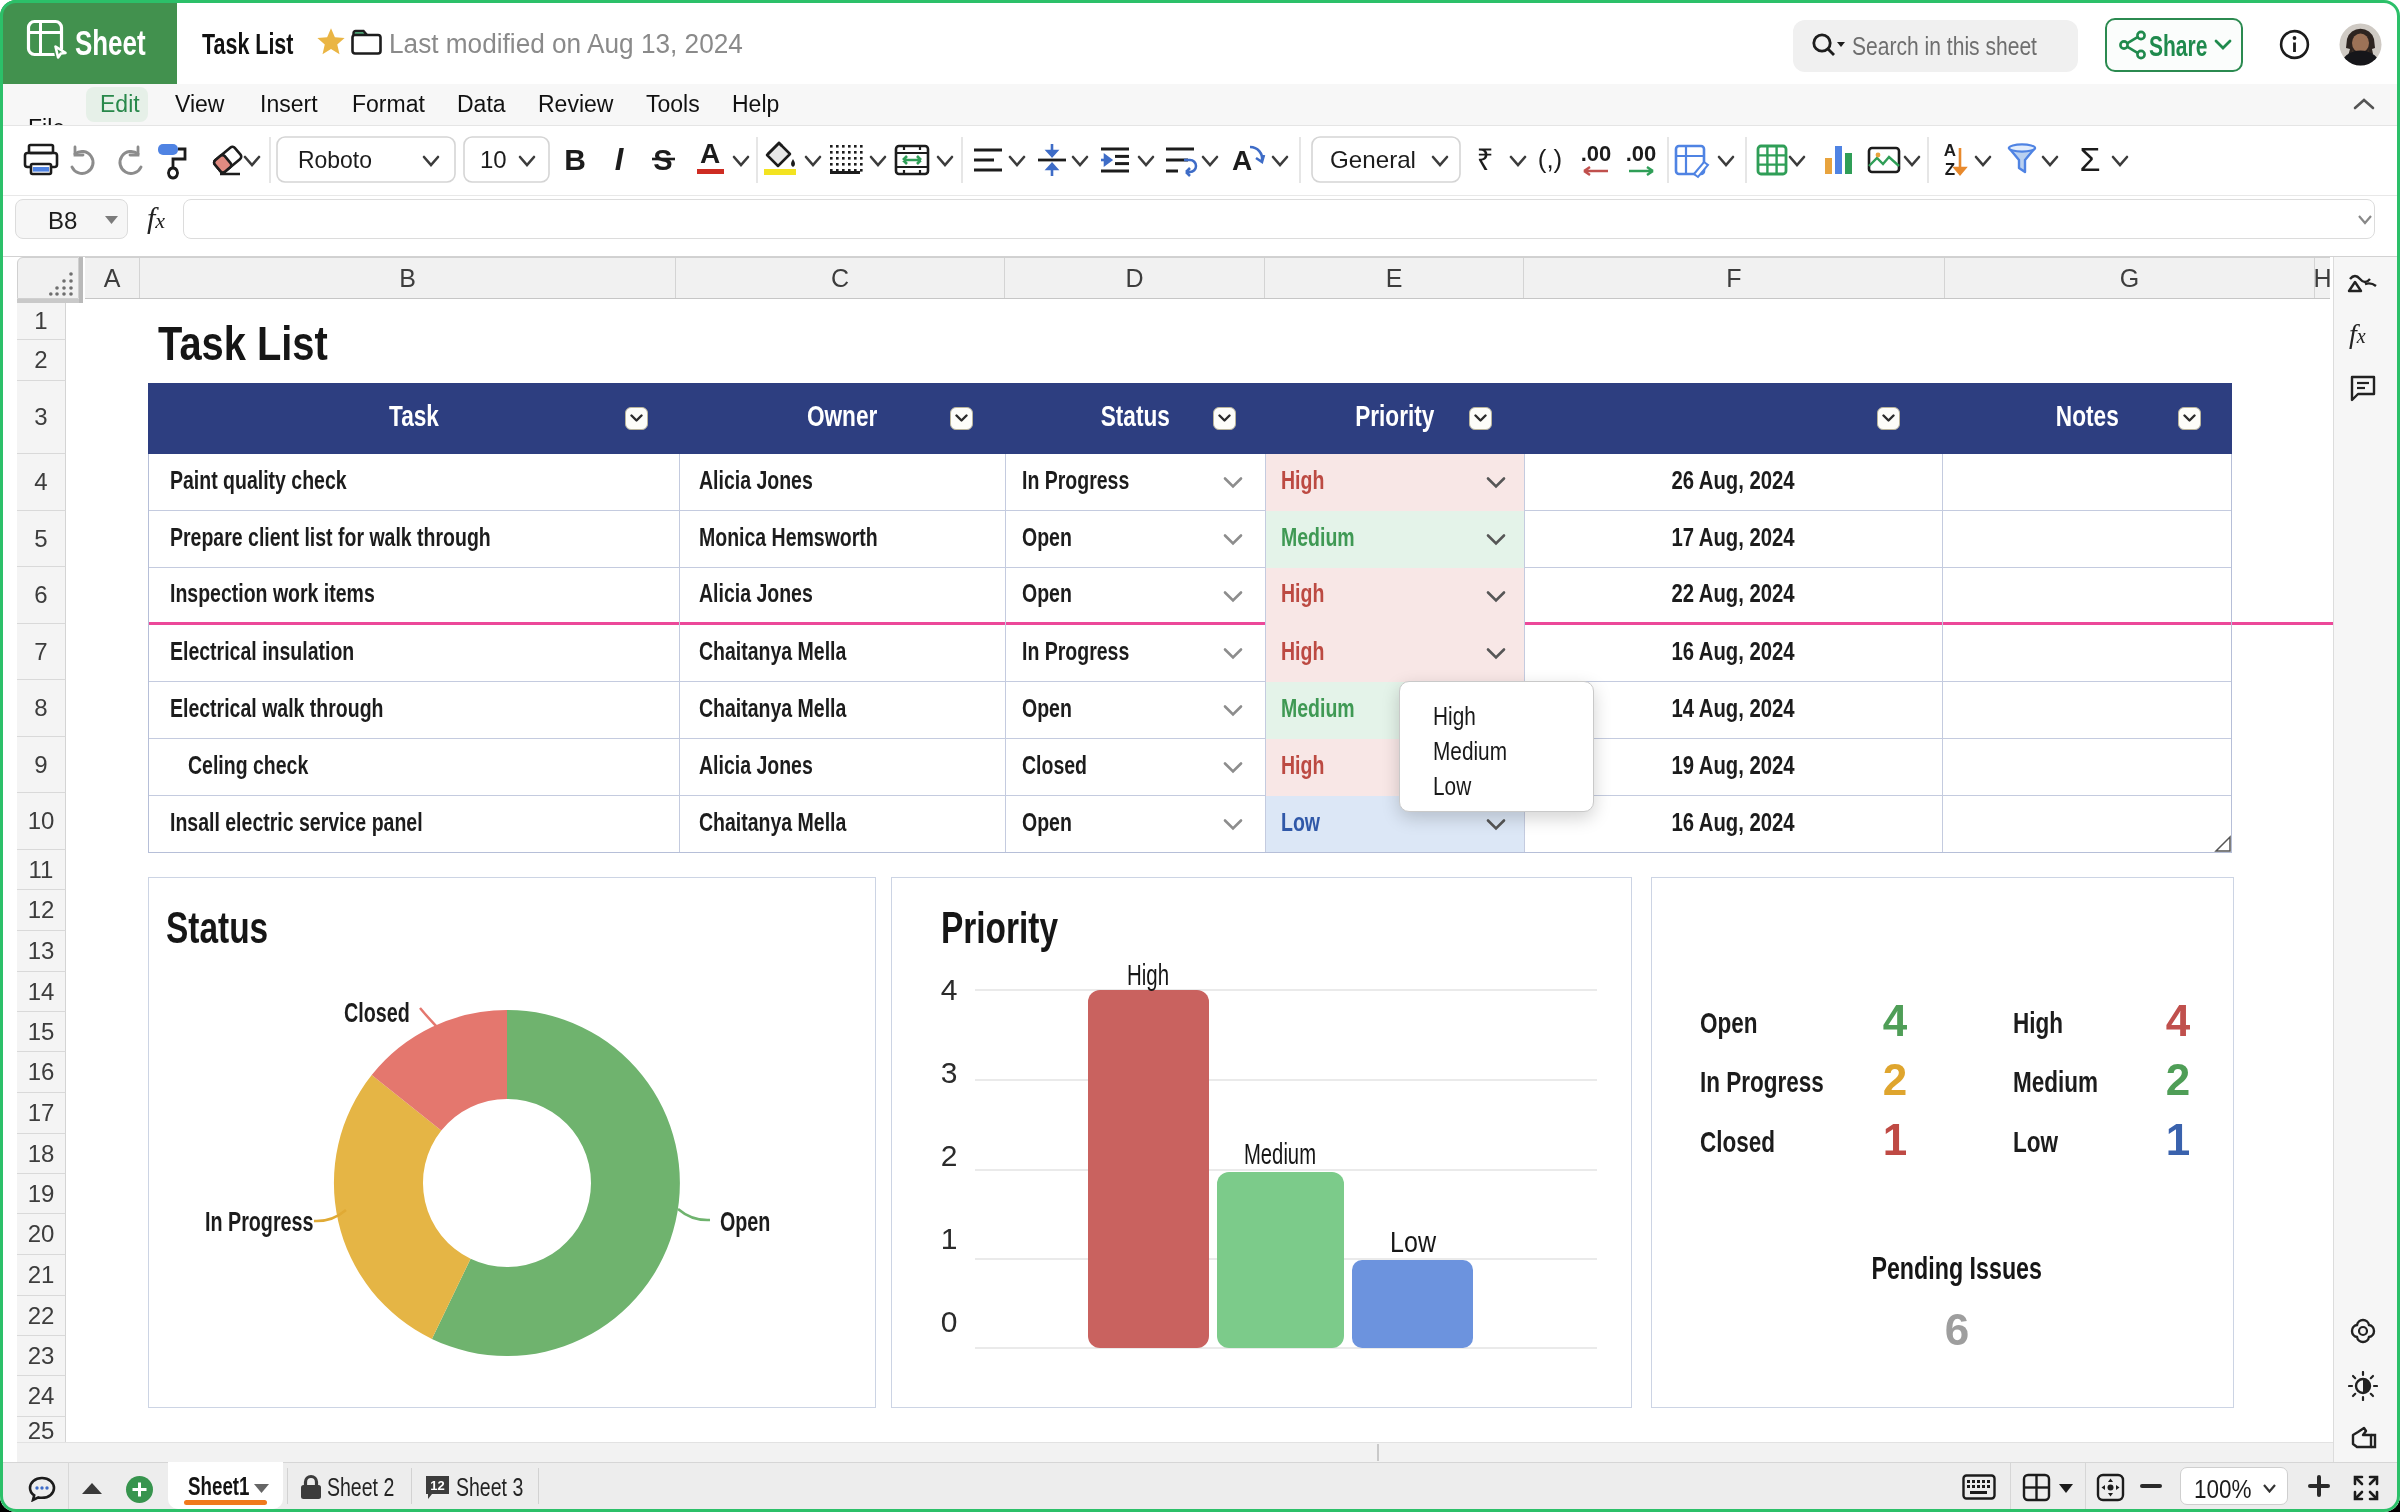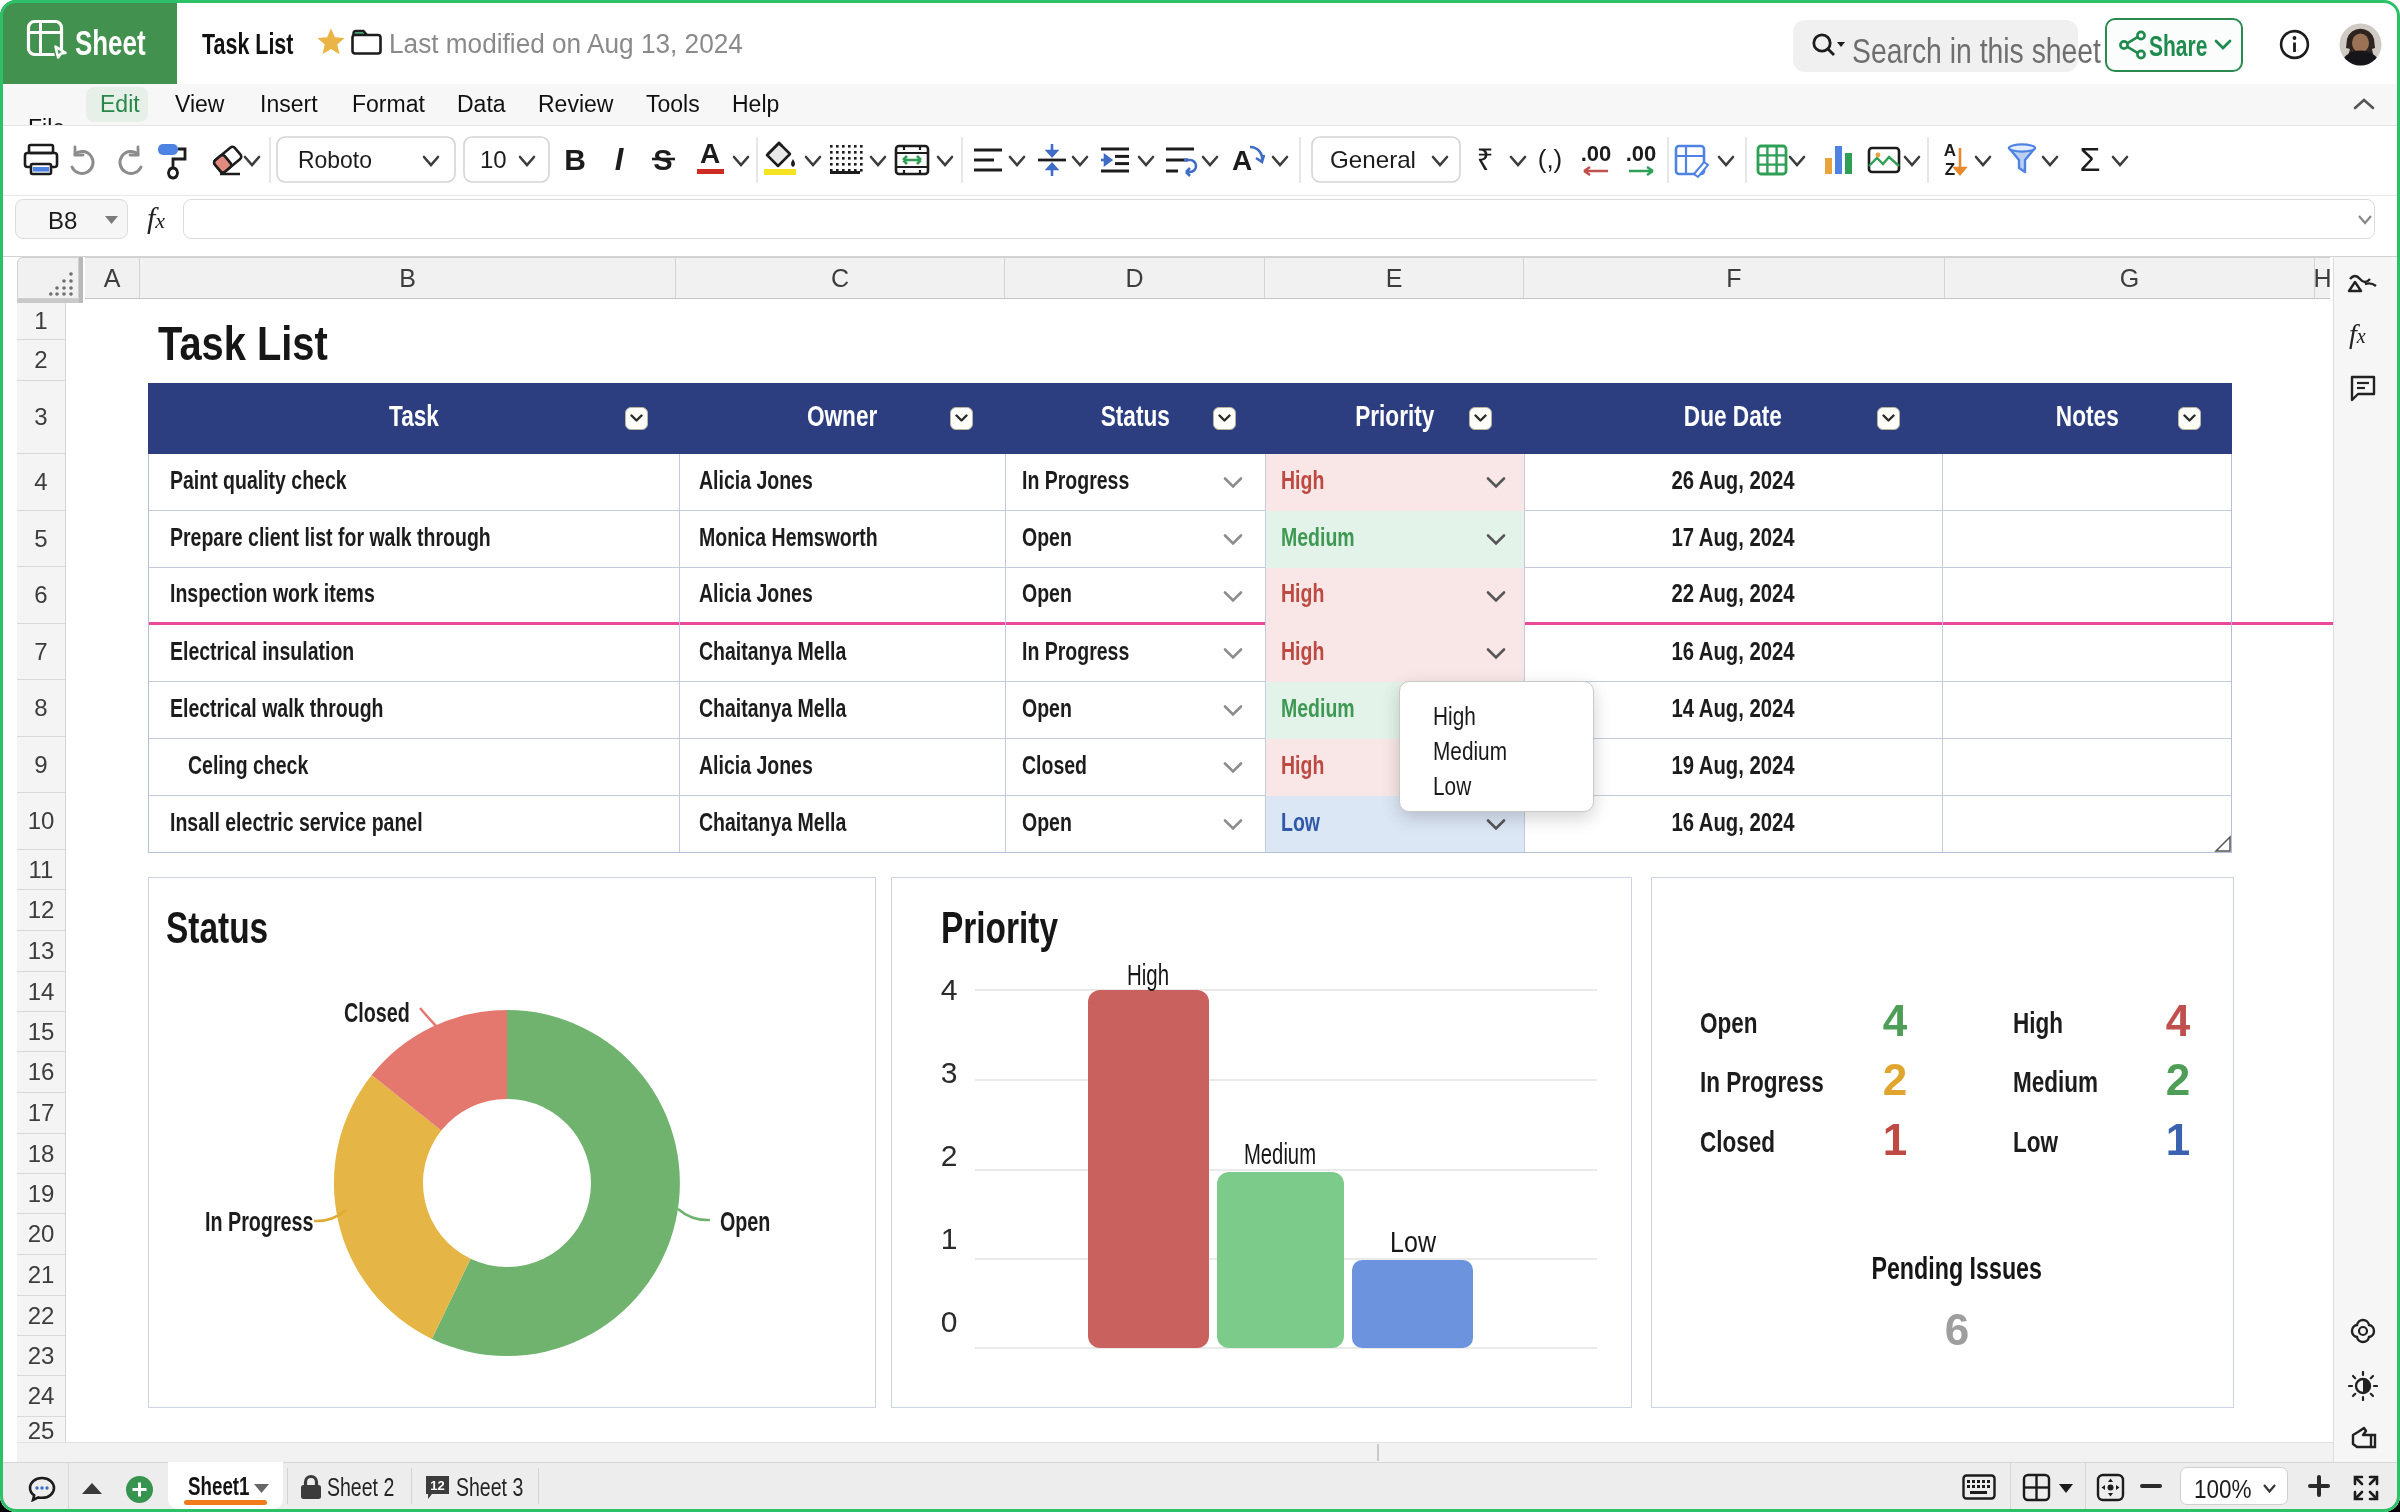--- a/index.html
+++ b/index.html
@@ -45,21 +45,21 @@
   <div class="abs" style="left:389px;top:29px;font-size:27px;color:#8a8a8a;"><span class="sq" style="transform:scaleX(0.97);">Last modified on Aug 13, 2024</span></div>
 
   <div class="abs" style="left:1793px;top:20px;width:285px;height:52px;background:#f0f0f0;border-radius:12px;"></div>
   <div class="abs" style="left:1810px;top:31px;">
     <svg width="36" height="30" viewBox="0 0 36 30">
       <circle cx="12" cy="12" r="8.2" fill="none" stroke="#1d1d1d" stroke-width="2.8"></circle>
       <line x1="18" y1="18" x2="24" y2="24" stroke="#1d1d1d" stroke-width="2.8"></line>
       <path d="M27 11 l8 0 -4 5z" fill="#1d1d1d"></path>
     </svg>
   </div>
-  <div class="abs" style="left:1852px;top:31px;font-size:35px;color:#6e6e6e;"><span class="sq" style="transform:scaleX(0.81);">Search in this sheet</span></div>
+  <div class="abs" style="left:1852px;top:31px;font-size:26px;color:#6e6e6e;"><span class="sq" style="transform:scaleX(0.81);">Search in this sheet</span></div>
 
   <div class="abs" style="left:2105px;top:18px;width:138px;height:54px;background:#fbfdfc;border:2px solid #2b8a50;border-radius:10px;box-sizing:border-box;"></div>
   <div class="abs" style="left:2118px;top:30px;">
     <svg width="30" height="30" viewBox="0 0 30 30">
       <circle cx="23" cy="5.5" r="3.6" fill="none" stroke="#1f8a4d" stroke-width="2.6"></circle>
       <circle cx="6" cy="15" r="3.6" fill="none" stroke="#1f8a4d" stroke-width="2.6"></circle>
       <circle cx="23" cy="24.5" r="3.6" fill="none" stroke="#1f8a4d" stroke-width="2.6"></circle>
       <line x1="9.5" y1="13.2" x2="19.5" y2="7.2" stroke="#1f8a4d" stroke-width="2.6"></line>
       <line x1="9.5" y1="16.8" x2="19.5" y2="22.8" stroke="#1f8a4d" stroke-width="2.6"></line>
     </svg>
@@ -384,23 +384,20 @@
       </div>
   <div class="abs" style="left:0px;top:0;width:531px;height:71px;display:flex;align-items:center;justify-content:center;font-size:29px;font-weight:600;color:#fff;">
         <span class="sqc" style="transform:scaleX(0.78) translateY(-2px);">Task</span>
       </div>
   <div class="abs" style="left:857px;top:0;width:260px;height:71px;display:flex;align-items:center;justify-content:center;font-size:29px;font-weight:600;color:#fff;">
         <span class="sqc" style="transform:scaleX(0.78) translateY(-2px);">Status</span>
       </div>
   <div class="abs" style="left:1117px;top:0;width:259px;height:71px;display:flex;align-items:center;justify-content:center;font-size:29px;font-weight:600;color:#fff;">
         <span class="sqc" style="transform:scaleX(0.78) translateY(-2px);">Priority</span>
       </div>
-  <div class="abs" style="left:1376px;top:0;width:418px;height:71px;display:flex;align-items:center;justify-content:center;font-size:29px;font-weight:600;color:#fff;">
-        <span class="sqc" style="transform:scaleX(0.78) translateY(-2px);">Due Date</span>
-      </div>
   <div class="abs" style="left:1794px;top:0;width:290px;height:71px;display:flex;align-items:center;justify-content:center;font-size:29px;font-weight:600;color:#fff;">
         <span class="sqc" style="transform:scaleX(0.78) translateY(-2px);">Notes</span>
       </div>
   <div class="abs" style="left:477px;top:24px;width:23px;height:23px;background:#fdfdf9;border:1px solid #b9b49c;border-radius:6px;box-sizing:border-box;display:flex;align-items:center;justify-content:center;">
       <svg width="13" height="9" viewBox="0 0 13 9">
           <path d="M1.5 1.5 l5 5 5-5" fill="none" stroke="#2b2b2b" stroke-width="2.4" stroke-linecap="round" stroke-linejoin="round"></path>
         </svg>
       </div>
   <div class="abs" style="left:802px;top:24px;width:23px;height:23px;background:#fdfdf9;border:1px solid #b9b49c;border-radius:6px;box-sizing:border-box;display:flex;align-items:center;justify-content:center;">
       <svg width="13" height="9" viewBox="0 0 13 9">

